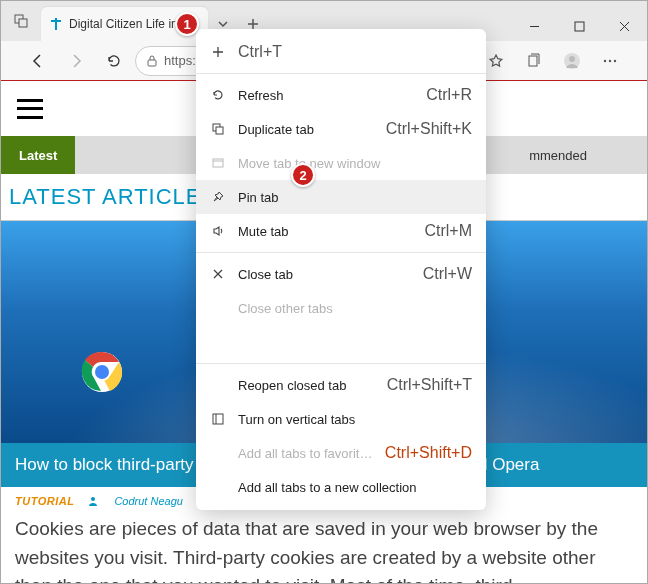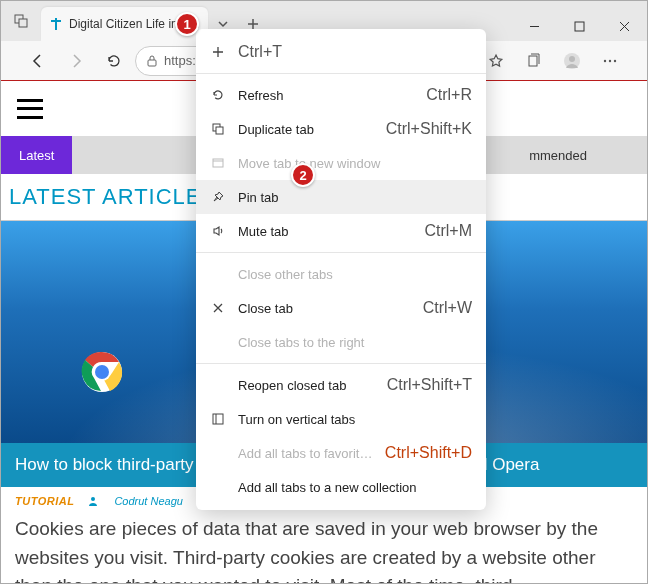--- a/index.html
+++ b/index.html
@@ -13,21 +13,21 @@
   .winbtn { width:45px; height:30px; display:flex; align-items:center; justify-content:center; }
   .toolbar { height:40px; background:#f7f7f7; display:flex; align-items:center; padding:0 20px; gap:4px; border-bottom:1px solid #b91c1c;}
   .tbtn { width:34px; height:34px; display:flex; align-items:center; justify-content:center; border-radius:4px;}
   .addr { flex:1; height:30px; background:#fff; border:1px solid #ccc; border-radius:15px; display:flex; align-items:center; padding:0 10px; font-size:13px; color:#666; gap:6px;}
   .page { position:relative; }
   .page-header { height:55px; background:#fff; display:flex; align-items:center; padding:0 16px;}
   .hamburger { width:26px; height:20px; display:flex; flex-direction:column; justify-content:space-between;}
   .hamburger span { height:3px; background:#000; }
   .navbar { height:38px; background:#dcdcdc; display:flex; align-items:center; color:#333; font-size:13px;}
   .navbar .item { padding:0 18px; height:100%; display:flex; align-items:center;}
-  .navbar .active { background:#6d28d9; color:#fff; font-weight:400;}
+  .navbar .active { background:#4d7c0f; color:#fff; font-weight:700;}
   .section-title { padding:10px 12px 10px 8px; color:#0097c4; font-size:22px; letter-spacing:1px; font-weight:300; border-bottom:1px solid #ccc; font-family: "Segoe UI Light","Segoe UI",Arial;}
   .hero { height:222px; background: linear-gradient(180deg,#3aa0e8 0%, #1e6fb8 40%, #0a4a8a 100%); position:relative; overflow:hidden;}
   .hero::after{content:"";position:absolute;left:0;right:0;bottom:0;height:120px;background:radial-gradient(ellipse at 60% 120%, rgba(255,255,255,0.35), transparent 60%);}
   .chrome-icon { position:absolute; left:80px; top:130px; width:42px; height:42px;}
   .article-bar { background:#1593bd; color:#fff; padding:12px 14px; font-size:17px; font-weight:300;}
   .meta { padding:8px 14px 4px; font-size:11px; display:flex; gap:14px; align-items:center;font-style:italic;}
   .meta .tag { color:#e68a00; font-weight:700; letter-spacing:0.5px;}
   .meta .author, .meta .date { color:#0097c4; display:flex; align-items:center; gap:16px;}
   .body-text { padding:4px 14px 10px; font-size:19px; color:#444; line-height:1.5;}
   .context-menu { position:absolute; left:195px; top:28px; width:290px; background:#fff; border-radius:6px; box-shadow:0 6px 24px rgba(0,0,0,0.22); padding:6px 0; font-size:13px; z-index:50;}
@@ -232,36 +232,35 @@
   <div class="menu-item">
     <span class="mi-icon">
         <svg width="14" height="14" viewBox="0 0 14 14">
           <path d="M3 5h2l3-2v8l-3-2H3zM10 5c1 1 1 3 0 4" fill="none" stroke="#444" stroke-width="1.1"></path>
         </svg>
       </span>
     <span class="mi-label">Mute tab</span>
     <span class="mi-short">Ctrl+M</span>
   </div>
   <div class="menu-sep"></div>
-  <div class="menu-item disabled">
-    <span class="mi-icon"></span>
-    <span class="mi-label">Close other tabs</span>
-  </div>
   <div class="menu-item">
     <span class="mi-icon">
         <svg width="12" height="12" viewBox="0 0 12 12">
           <path d="M2 2l8 8M10 2l-8 8" stroke="#444" stroke-width="1.3"></path>
         </svg>
       </span>
     <span class="mi-label">Close tab</span>
     <span class="mi-short">Ctrl+W</span>
   </div>
   <div class="menu-item disabled">
     <span class="mi-icon"></span>
-    <span class="mi-label">Close tabs to the right</span>
+    <span class="mi-label">Close other tabs</span>
+  </div>
+  <div class="menu-item disabled">
+    <span class="mi-icon"></span>
   </div>
   <div class="menu-sep"></div>
   <div class="menu-item">
     <span class="mi-icon"></span>
     <span class="mi-label">Reopen closed tab</span>
     <span class="mi-short">Ctrl+Shift+T</span>
   </div>
   <div class="menu-item">
     <span class="mi-icon">
         <svg width="14" height="14" viewBox="0 0 14 14">

